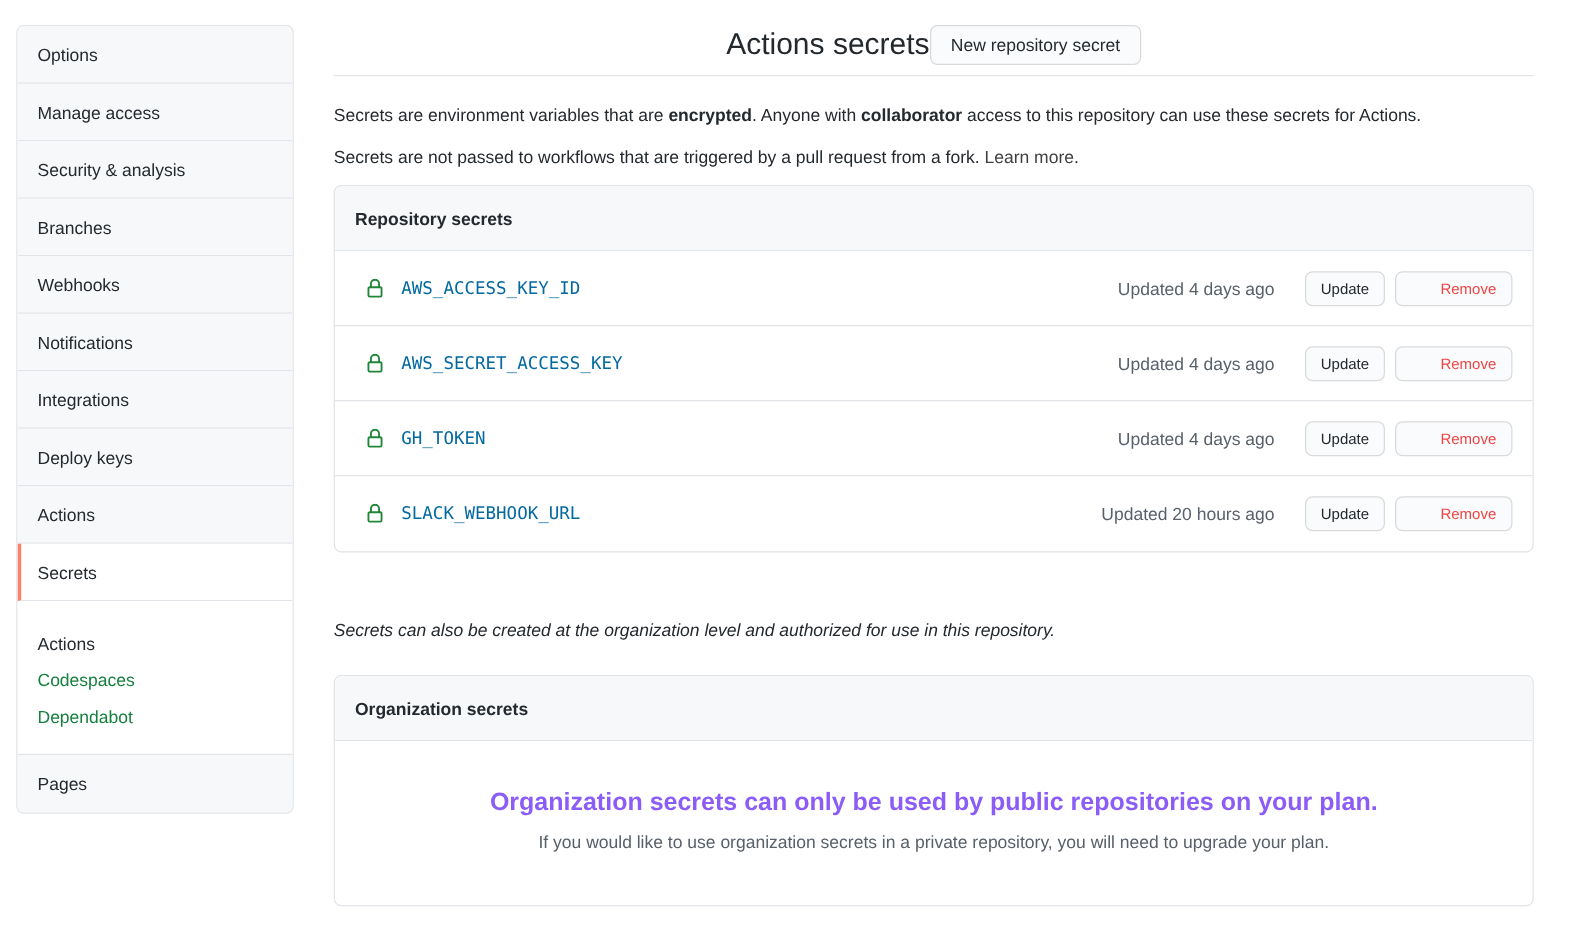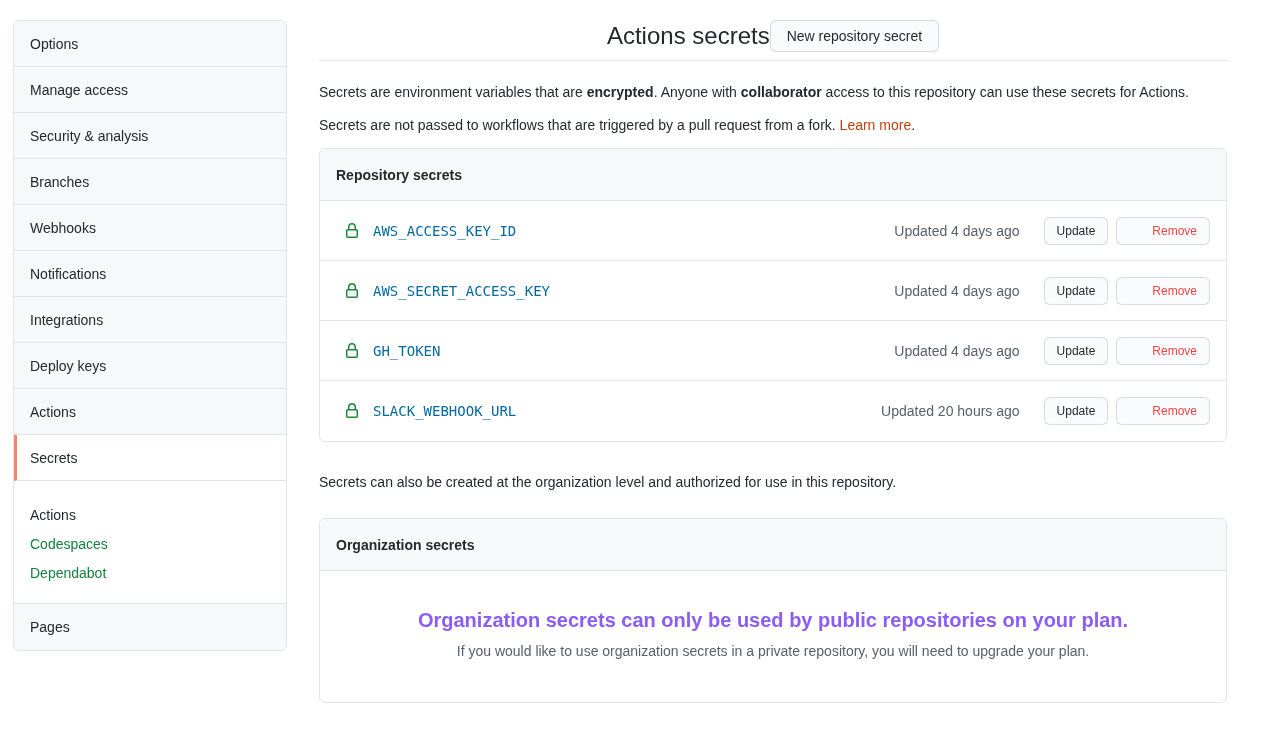--- a/index.html
+++ b/index.html
@@ -12,21 +12,21 @@
   }
   .layout {
     display: flex;
     padding: 20px 41px 0 13px;
     gap: 32px;
     align-items: flex-start;
   }
 
   
   .sidebar {
-    width: 274px; flex-shrink: 0;
+    width: 222px; flex-shrink: 0;
     border: 1px solid #e1e4e8;
     border-radius: 6px;
     overflow: hidden;
   }
   .side-item {
     display: flex; align-items: center;
     height: 46px; padding: 0 16px;
     background: #f6f8fa;
     border-bottom: 1px solid #e1e4e8;
     cursor: pointer;
@@ -67,21 +67,21 @@
     cursor: pointer;
     white-space: nowrap;
   }
   .btn-md { font-size: 14px; padding: 5px 16px; line-height: 20px; }
   .btn-sm { font-size: 12px; padding: 3px 12px; line-height: 20px; }
   .btn-danger-text { color: #ef4444; padding-left: 35px; }
 
   .intro { margin-top: 21px; }
   .intro p { line-height: 21px; margin-bottom: 12px; }
   .intro strong { font-weight: 700; }
-  a.inline-link { color: #c2410c; text-decoration: none; cursor: pointer; }
+  a.inline-link { color: #404040; text-decoration: none; cursor: pointer; }
 
   .box {
     border: 1px solid #e1e4e8;
     border-radius: 6px;
     margin-top: 7px;
   }
   .box-header {
     display: flex; justify-content: space-between; align-items: center;
     background: #f6f8fa;
     border-bottom: 1px solid #e1e4e8;
@@ -101,21 +101,21 @@
   .secret-name {
     font-family: "DejaVu Sans Mono", monospace;
     font-size: 14px; color: #0369a1;
     margin-left: 13px;
     flex: 1;
     cursor: pointer;
   }
   .secret-updated { color: #586069; margin-right: 24px; }
   .row-actions { display: flex; gap: 8px; }
 
-  .org-note { margin-top: 30px; line-height: 21px; }
+  .org-note { margin-top: 52px; line-height: 21px; font-style: italic; }
   .org-box { margin-top: 25px; }
 
   .blankslate {
     text-align: center;
     padding: 38px 40px 40px 40px;
   }
   .blankslate-heading { font-size: 20px; font-weight: 600; color: #8b5cf6; margin-bottom: 9px; }
   .blankslate-subtext { font-size: 14px; color: #586069; line-height: 21px; }
 </style>
 </head>

